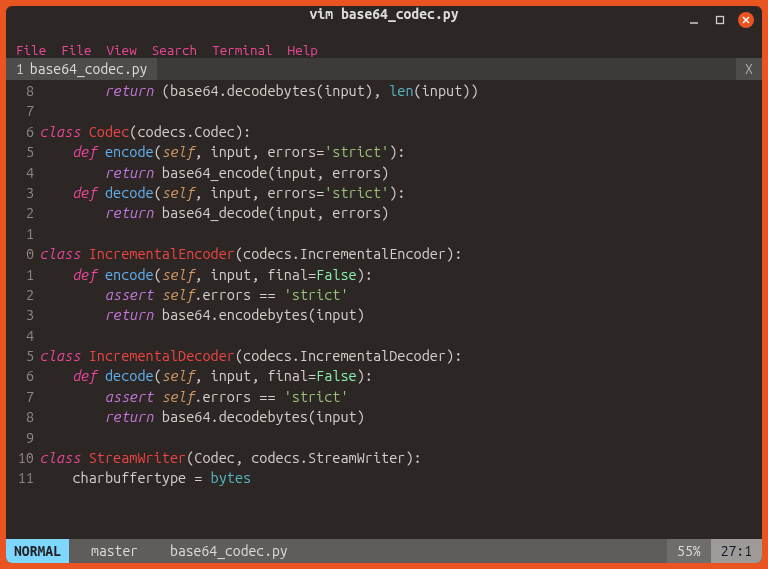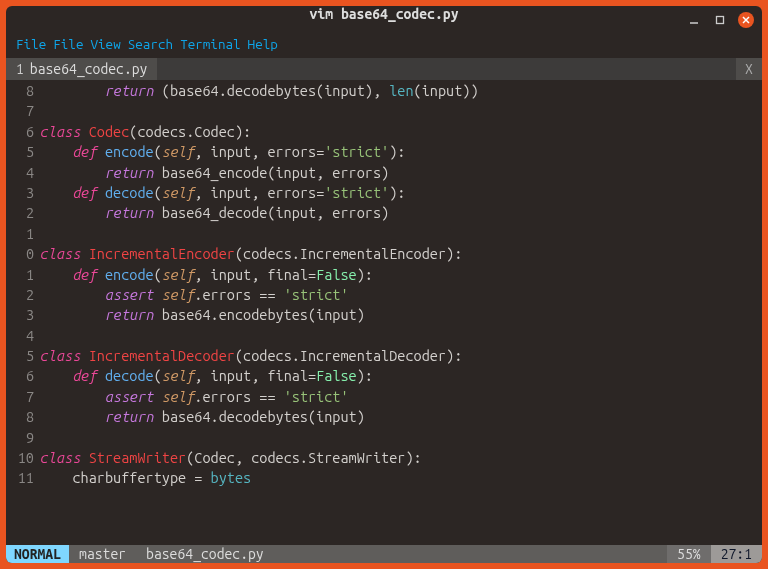--- a/index.html
+++ b/index.html
@@ -36,25 +36,25 @@
       top: 6px;
       display: flex;
       gap: 10px;
       align-items: center;
     }
     .ctl { width: 16px; height: 16px; display: flex; align-items: center; justify-content: center; color: #ccc; font-size: 13px; cursor: pointer; }
     .ctl-close { background: #e95420; border-radius: 50%; color: #fff; font-size: 10px; font-weight: bold; }
     .menubar {
       height: 22px;
       display: flex;
-      align-items: flex-start;
+      align-items: flex-end;
       padding: 0 10px;
-      gap: 7px;
+      gap: 15px;
       font-size: 13.5px;
-      color: #0ea5e9;
+      color: #ec4899;
     }
     .menu-item { cursor: pointer; }
     .buffer-tab-bar {
       height: 22px;
       display: flex;
       align-items: stretch;
       font-size: 14px;
     }
     .buffer-tab {
       background: #4e4c4a;
@@ -87,28 +87,28 @@
     .code-text { color: #d3d0cd; }
     .kw { color: #ec4899; font-style: italic; }
     .ret { color: #c678dd; font-style: italic; }
     .cls { color: #ef4444; }
     .fn { color: #61afef; }
     .sel { color: #d19a66; font-style: italic; }
     .str { color: #98c379; }
     .lgc { color: #86efac; margin-top: 44px; }
     .bi  { color: #56b6c2; }
     .statusbar {
-      height: 18px;
+      height: 24px;
       display: flex;
       align-items: stretch;
       font-size: 14px;
       background: #5f5d5b;
     }
     .mode     { background: #7fd7ff; color: #222; padding: 0 8px; display: flex; align-items: center; font-weight: bold; }
-    .branch   { color: #ddd; padding: 0 10px; display: flex; align-items: center; }
+    .branch   { color: #ddd; padding: 0 22px; display: flex; align-items: center; }
     .filename { color: #ddd; padding: 0 10px; display: flex; align-items: center; flex: 1; }
     .percent  { background: #6f6d6c; color: #ddd; padding: 0 10px; display: flex; align-items: center; }
     .pos      { background: #9d9a98; color: #0f172a; padding: 0 10px; display: flex; align-items: center; }
   </style>
 </head>
 <body>
 
 <div class="window">
   <div class="titlebar">
     <span>vim base64_codec.py</span>

